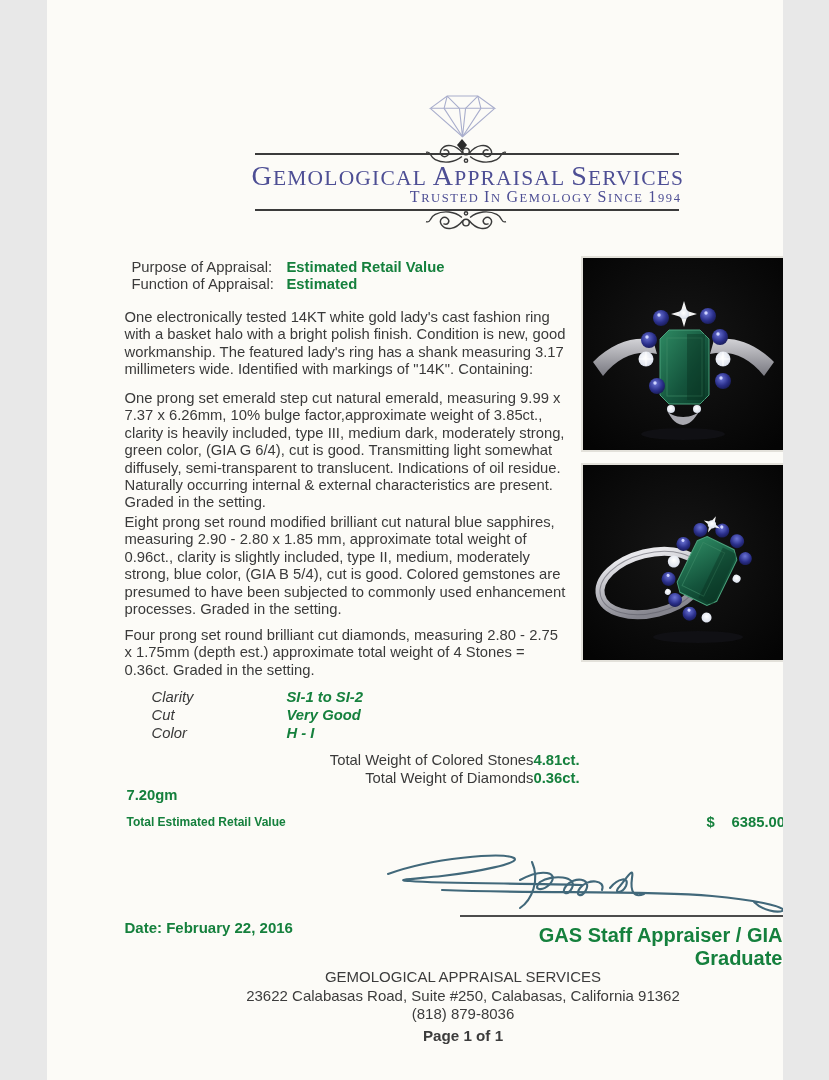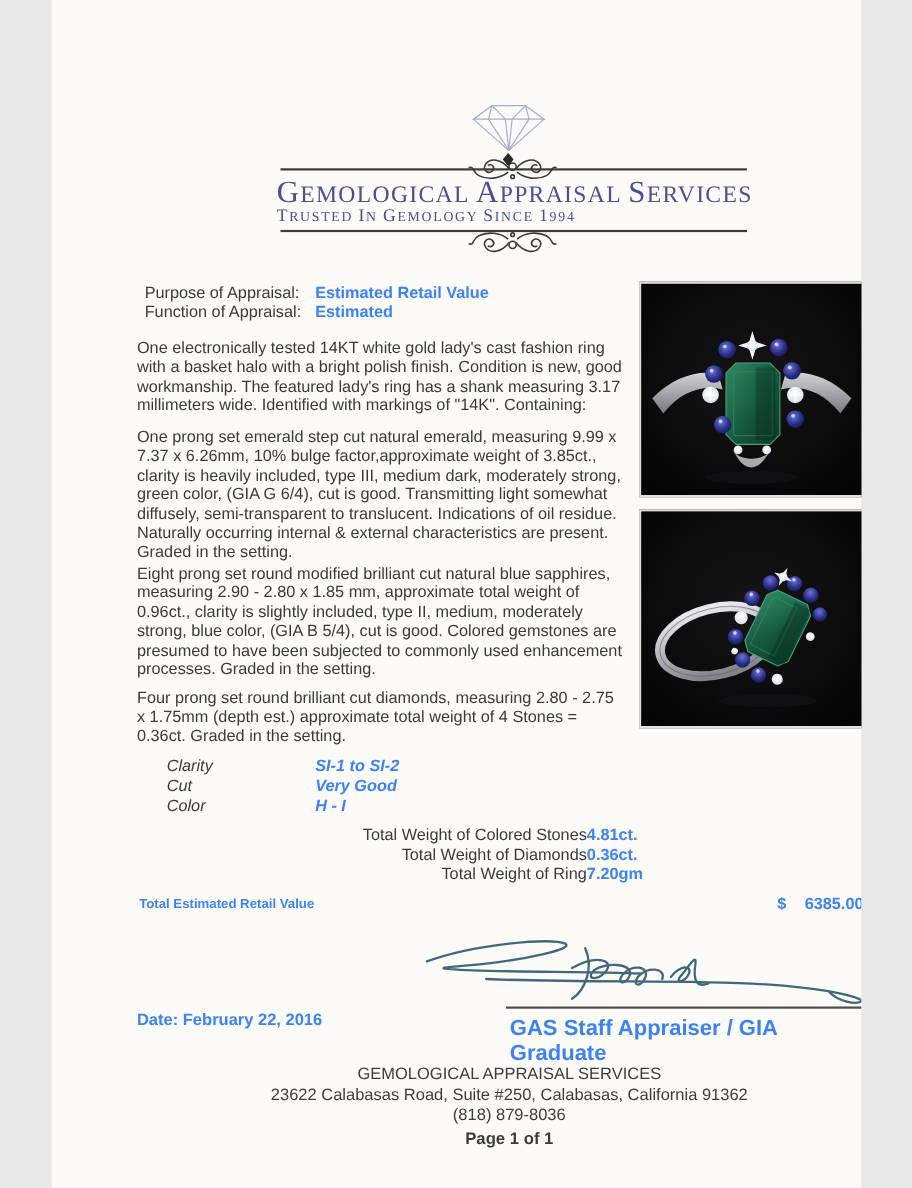--- a/index.html
+++ b/index.html
@@ -11,28 +11,28 @@
   .abs{position:absolute;}
 
   
   .brand-title{
     font-family:"Liberation Serif",serif;color:#4d4e94;
     font-size:21.5px;letter-spacing:1.2px;white-space:nowrap;text-align:center;
   }
   .brand-title .ci{font-size:28px;}
   .brand-tagline{
     font-family:"Liberation Serif",serif;color:#4d4e94;
-    font-size:12.5px;letter-spacing:1.6px;white-space:nowrap;text-align:left;
+    font-size:12.5px;letter-spacing:1.6px;white-space:nowrap;text-align:right;
   }
   .brand-tagline .ci{font-size:16px;}
   .rule{height:2px;background:#3b3b3b;}
 
   
   .bodytext{font-size:14.8px;line-height:17.4px;color:#3a3a3a;}
-  .b{font-weight:bold;color:#3b82f6;}
+  .b{font-weight:bold;color:#15803d;text-align:right;}
   .metarow{display:flex;}
   .metarow .lab{width:155px;}
   .gr-row{display:flex;line-height:18px;}
   .gr-row .lab{width:135px;}
   .tot-row{display:flex;line-height:17.6px;}
   .tot-row .lab{width:407px;text-align:right;}
 
   
   .photo{background:#060606;border:2px solid #e3e1da;}
 
@@ -117,21 +117,20 @@
   <div class="abs bodytext" style="left:80px;top:752px;width:600px;">
     <div class="tot-row">
       <span class="lab">Total Weight of Colored Stones</span>
       <span class="b">4.81ct.</span>
     </div>
     <div class="tot-row">
       <span class="lab">Total Weight of Diamonds</span>
       <span class="b">0.36ct.</span>
     </div>
     <div class="tot-row">
-      <span class="lab">Total Weight of Ring</span>
       <span class="b">7.20gm</span>
     </div>
   </div>
 
   <div class="abs bodytext" style="left:80px;top:813px;width:740px;">
     <span class="b" style="font-size:12px;">Total Estimated Retail Value</span>
     <span class="b abs" style="left:580px;top:1px;">$</span>
     <span class="b abs" style="left:605px;top:1px;">6385.00</span>
   </div>
 

